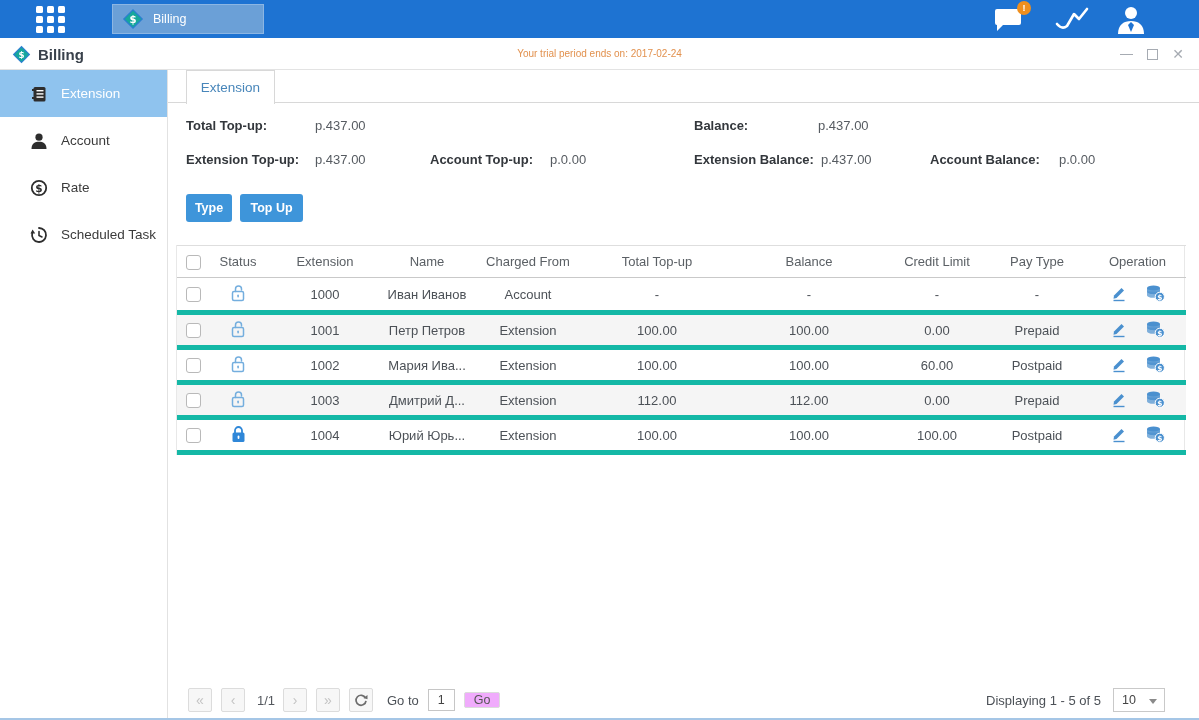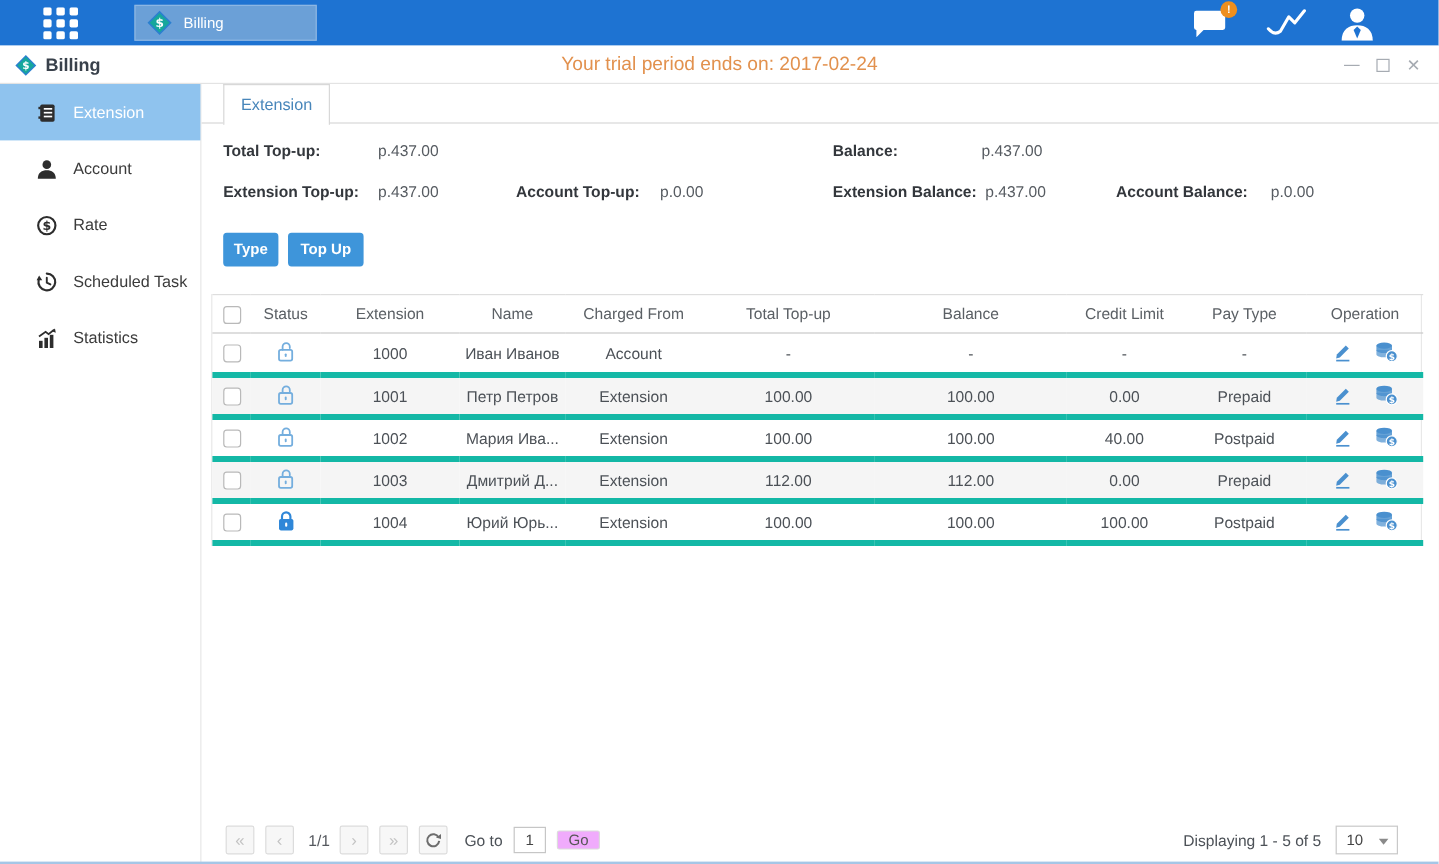--- a/index.html
+++ b/index.html
@@ -17,21 +17,21 @@
   .badge { position:absolute; right:-6px; top:-5px; width:14px; height:14px; border-radius:50%;
            background:#ef8f1e; color:#fff; font-size:9px; font-weight:bold; text-align:center;
            line-height:14px; }
 
   
   .winheader { position:absolute; left:0; top:38px; width:100%; height:32px; background:#fff;
                border-bottom:1px solid #e3e3e3; }
   .win-title { position:absolute; left:12px; top:0; height:32px; display:flex; align-items:center;
                gap:7px; font-size:15px; font-weight:bold; color:#39414b; }
   .trial { position:absolute; left:50%; transform:translateX(-50%); top:0; height:32px;
-           line-height:32px; color:#e2914e; font-size:16px; white-space:nowrap; }
+           line-height:32px; color:#e2914e; font-size:10px; white-space:nowrap; }
   .win-controls { position:absolute; right:14px; top:0; height:32px; display:flex;
                   align-items:center; gap:12px; }
   .wc { cursor:pointer; color:#a6abb2; display:flex; align-items:center; justify-content:center;
         width:14px; height:14px; }
   .wc-min-bar { width:13px; height:1px; background:#a6abb2; }
   .wc-max-box { width:11px; height:11px; border:1px solid #a6abb2; }
   .wc-close { font-size:14px; line-height:1; }
 
   
   .sidebar { position:absolute; left:0; top:70px; width:168px; bottom:0; background:#fff;
@@ -201,30 +201,20 @@
       </svg>
       <span>Rate</span>
     </div>
     <div class="side-item">
       <svg width="18" height="18" viewBox="0 0 18 18">
         <path d="M9 2 a7 7 0 1 1 -6.8 5.4" fill="none" stroke="#2d2d2d" stroke-width="1.8" stroke-linecap="round"></path>
         <polygon points="0.5,7.5 5.2,7.5 2.6,3.6" fill="#2d2d2d"></polygon>
         <path d="M9 5.5 V9.5 L12 11" fill="none" stroke="#2d2d2d" stroke-width="1.6" stroke-linecap="round"></path>
       </svg>
       <span>Scheduled Task</span>
-    </div>
-    <div class="side-item">
-      <svg width="18" height="18" viewBox="0 0 18 18">
-        <rect x="2.5" y="11" width="3" height="6" fill="#2d2d2d"></rect>
-        <rect x="7" y="8.5" width="3" height="8.5" fill="#2d2d2d"></rect>
-        <rect x="11.5" y="6" width="3" height="11" fill="#2d2d2d"></rect>
-        <path d="M2.5 7.5 L8 3.5 L10.5 5.5 L15 1.8" fill="none" stroke="#2d2d2d" stroke-width="1.5"></path>
-        <polygon points="15.8,0.8 16.5,4.2 13.2,3" fill="#2d2d2d"></polygon>
-      </svg>
-      <span>Statistics</span>
     </div>
   </div>
 
   <div class="content">
 
     <div class="tabstrip">
       <div class="tab">Extension</div>
     </div>
 
     <span class="sum-label r1" style="left:18px">Total Top-up:</span>
@@ -358,21 +348,21 @@
               <rect x="7.3" y="10.5" width="1.6" height="3" rx="0.8" fill="#74aede"></rect>
             </svg>
           </span>
           
         </td>
         <td>1002</td>
         <td>Мария Ива...</td>
         <td>Extension</td>
         <td>100.00</td>
         <td>100.00</td>
-        <td>40.00</td>
+        <td>60.00</td>
         <td>Postpaid</td>
         <td class="op-cell">
           <span>
             <svg width="18" height="18" viewBox="0 0 18 18">
               <path d="M4 11.5 L11.5 4 L14 6.5 L6.5 14 L3.5 14.7 Z" fill="#4a90cf"></path>
               <rect x="3.5" y="15.8" width="11" height="1.4" fill="#4a90cf"></rect>
             </svg>
           </span>
           <span>
             <svg width="20" height="18" viewBox="0 0 20 18">

